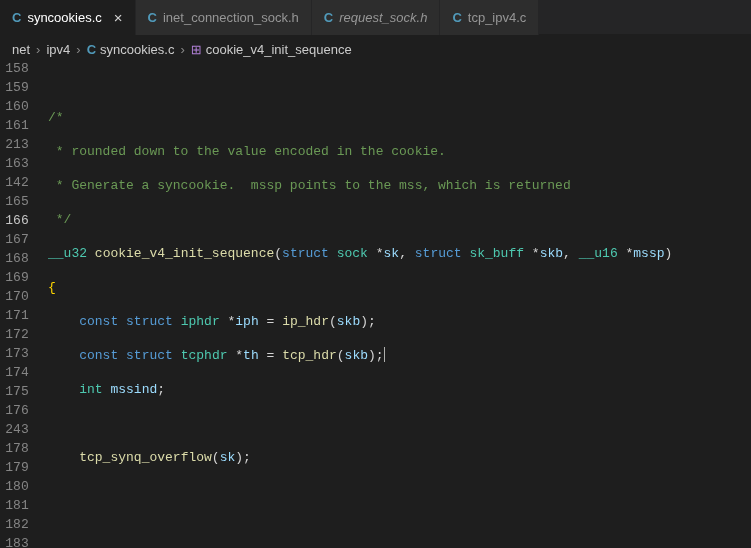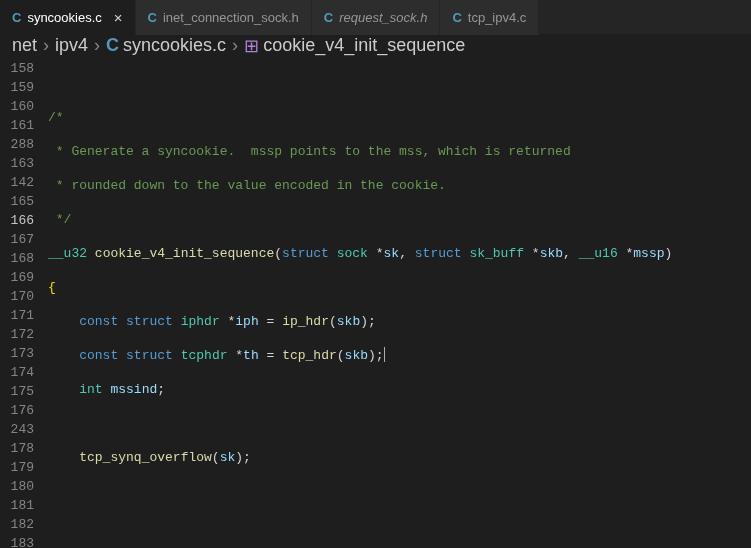--- a/index.html
+++ b/index.html
@@ -43,39 +43,39 @@
   }
   .tab-label { color: #ffffff; }
   .tab.inactive.italic .tab-label { font-style: italic; color: #969696; text-align: center;}
   .close-icon {
     color: #d4d4d4;
     margin-left: 6px;
     font-size: 15px;
   }
   .breadcrumbs {
     display: flex;
-    align-items: flex-start;
+    align-items: flex-end;
     height: 22px;
     padding: 0 12px;
     background: #1e1e1e;
     font-family: -apple-system, 'Segoe UI', sans-serif;
-    font-size: 18px;
+    font-size: 13px;
     color: #cccccc;
     gap: 4px;
   }
   .breadcrumbs .sep { color: #888; margin: 0 2px;}
   .breadcrumbs .lang-icon { color: #519aba; font-weight: bold; }
   .breadcrumbs .fn-icon { color: #b180d7; }
   .editor {
     display: flex;
     height: calc(100% - 57px);
   }
   .gutter {
     width: 48px;
-    text-align: right;
+    text-align: center;
     padding-right: 14px;
     color: #858585;
     user-select: none;
     padding-top: 2px;
   }
   .gutter .ln {
     height: 19px;
     line-height: 19px;
     font-size: 13px;
   }
@@ -140,21 +140,21 @@
   <span class="fn-icon">⊞</span>
   <span>cookie_v4_init_sequence</span>
 </div>
 
 <div class="editor">
   <div class="gutter" id="gutter">
       <div class="ln">158</div>
       <div class="ln">159</div>
       <div class="ln">160</div>
       <div class="ln">161</div>
-      <div class="ln">288</div>
+      <div class="ln">213</div>
       <div class="ln">163</div>
       <div class="ln">142</div>
       <div class="ln">165</div>
       <div class="ln active">166</div>
       <div class="ln">167</div>
       <div class="ln">168</div>
       <div class="ln">169</div>
       <div class="ln">170</div>
       <div class="ln">171</div>
       <div class="ln">172</div>
@@ -166,22 +166,22 @@
       <div class="ln">178</div>
       <div class="ln">179</div>
       <div class="ln">180</div>
       <div class="ln">181</div>
       <div class="ln">182</div>
       <div class="ln">183</div>
     </div>
   <div class="code">
 <div class="line"></div>
 <div class="line"><span class="cmt">/*</span></div>
+<div class="line"><span class="cmt"> * rounded down to the value encoded in the cookie.</span></div>
 <div class="line"><span class="cmt"> * Generate a syncookie.  mssp points to the mss, which is returned</span></div>
-<div class="line"><span class="cmt"> * rounded down to the value encoded in the cookie.</span></div>
 <div class="line"><span class="cmt"> */</span></div>
 <div class="line"><span class="type">__u32</span> <span class="fn">cookie_v4_init_sequence</span><span class="paren">(</span><span class="kw">struct</span> <span class="type">sock</span> <span class="op">*</span><span class="var">sk</span><span class="punc">,</span> <span class="kw">struct</span> <span class="type">sk_buff</span> <span class="op">*</span><span class="var">skb</span><span class="punc">,</span> <span class="type">__u16</span> <span class="op">*</span><span class="var">mssp</span><span class="paren">)</span></div>
 <div class="line"><span class="brace">{</span></div>
 <div class="line">    <span class="kw">const</span> <span class="kw">struct</span> <span class="type">iphdr</span> <span class="op">*</span><span class="var">iph</span> <span class="op">=</span> <span class="fn">ip_hdr</span><span class="paren">(</span><span class="var">skb</span><span class="paren">)</span><span class="punc">;</span></div>
 <div class="line">    <span class="kw">const</span> <span class="kw">struct</span> <span class="type">tcphdr</span> <span class="op">*</span><span class="var">th</span> <span class="op">=</span> <span class="fn">tcp_hdr</span><span class="paren">(</span><span class="var">skb</span><span class="paren">)</span><span class="punc">;</span><span class="cursor"></span></div>
 <div class="line">    <span class="type">int</span> <span class="var">mssind</span><span class="punc">;</span></div>
 <div class="line"></div>
 <div class="line">    <span class="fn">tcp_synq_overflow</span><span class="paren">(</span><span class="var">sk</span><span class="paren">)</span><span class="punc">;</span></div>
 <div class="line"></div>
 

